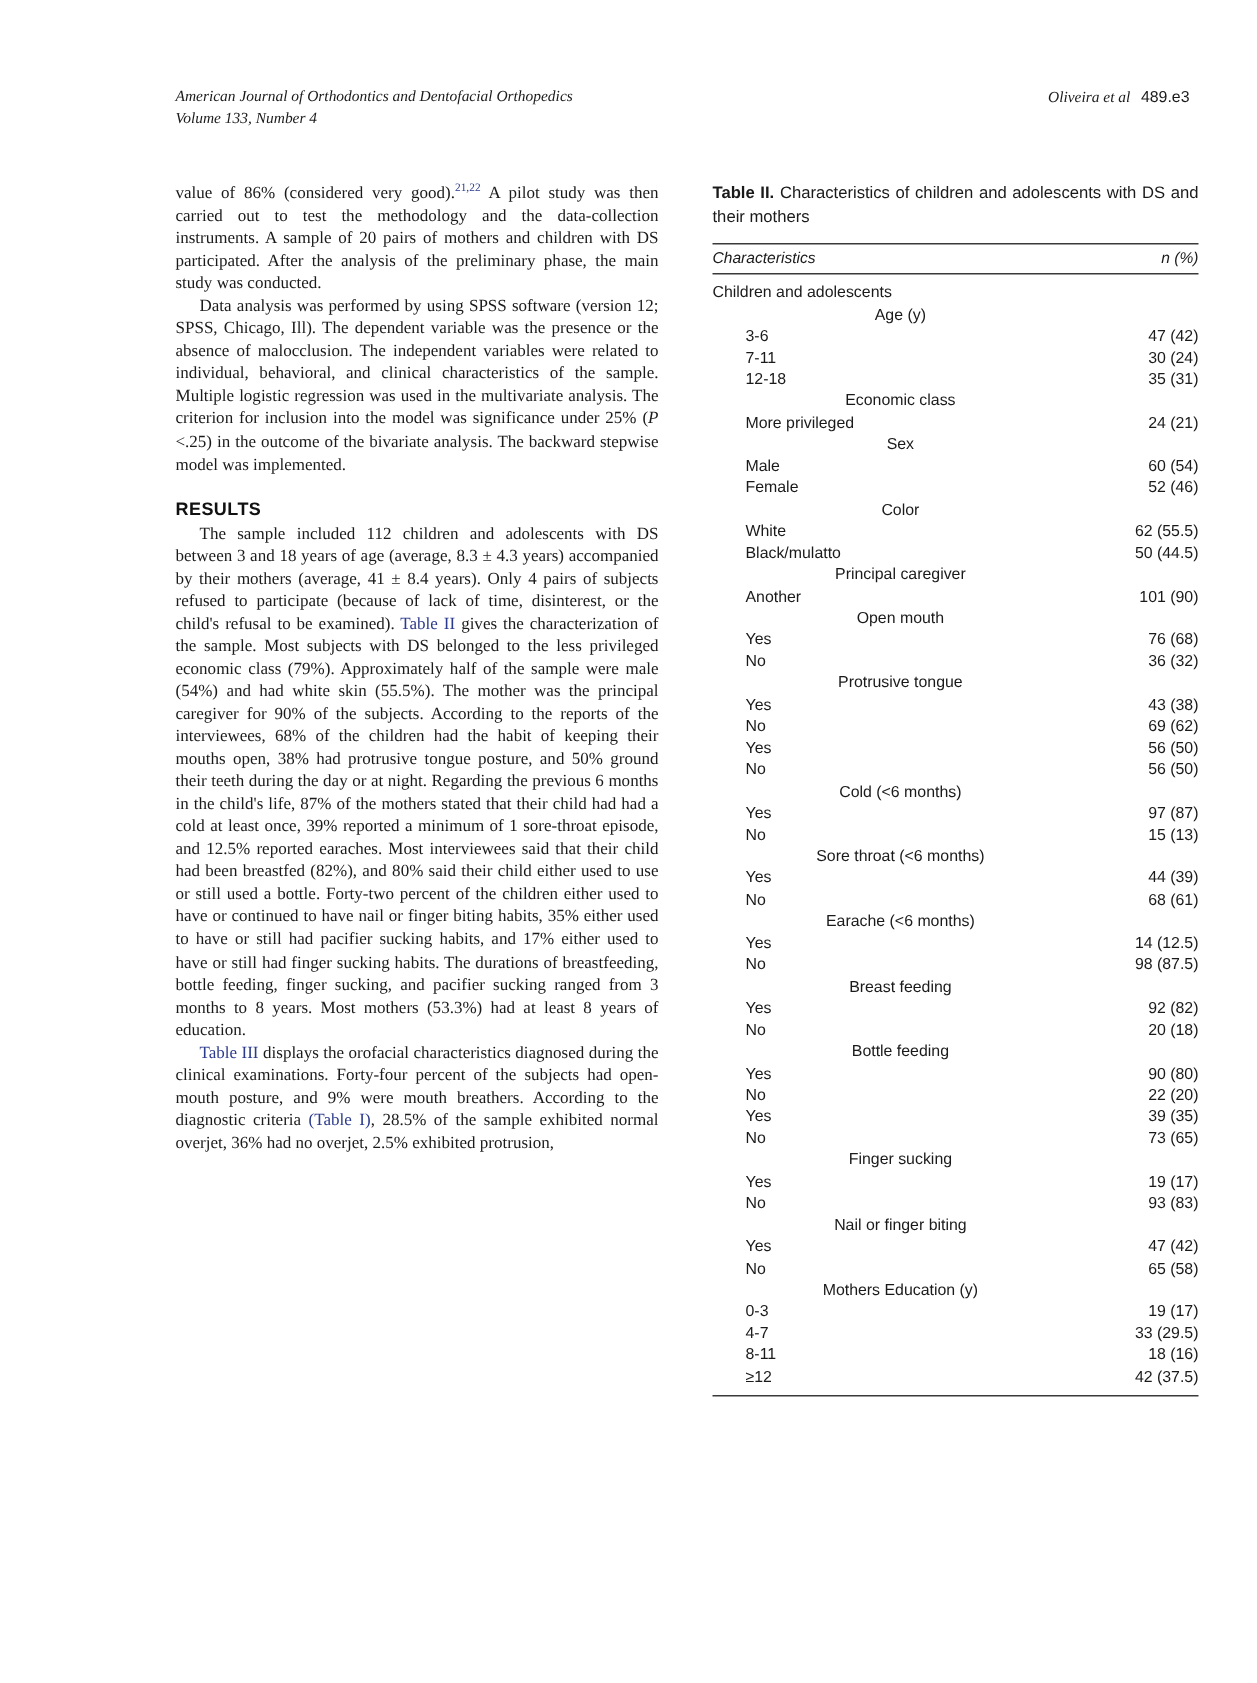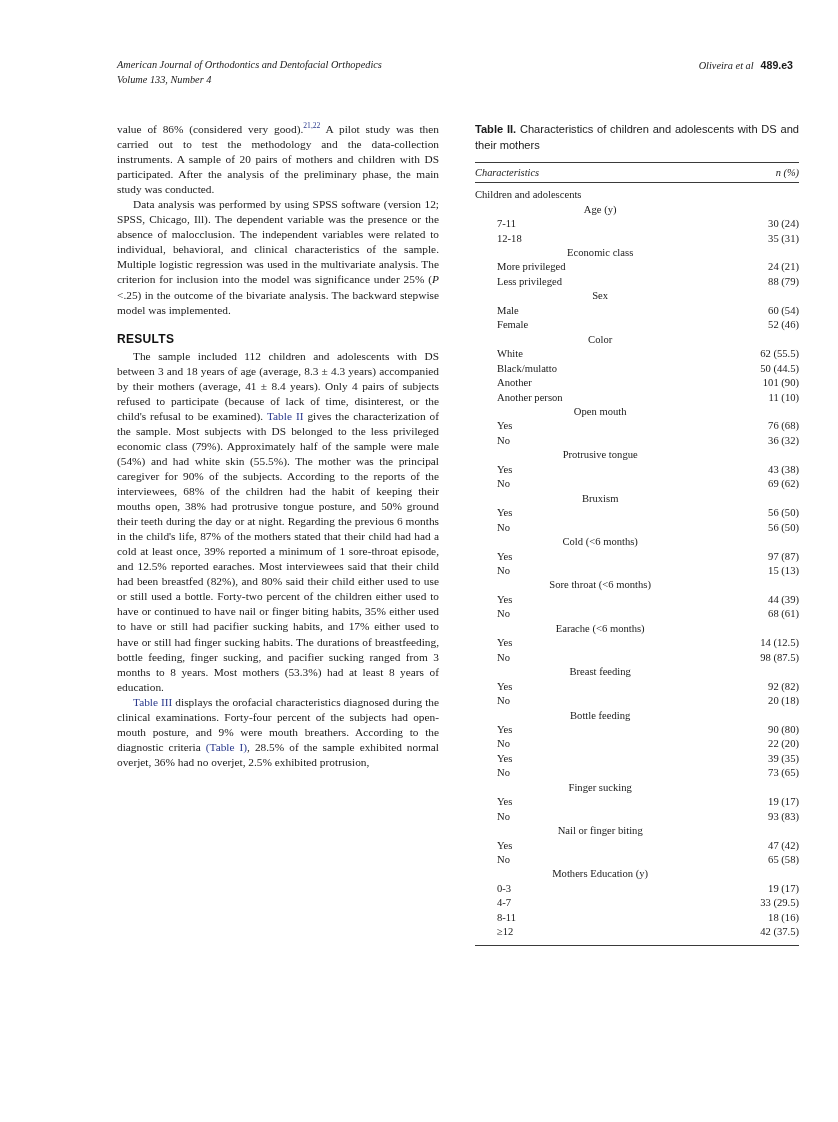--- a/index.html
+++ b/index.html
@@ -47,21 +47,21 @@
     font-size: 10.3px;
     line-height: 14.6px;
     white-space: nowrap;
   }
   .rh-authors {
     font-style: italic;
     font-family: "Liberation Serif", serif;
   }
   .rh-folio {
     font-family: "Liberation Sans", sans-serif;
-    font-weight: bold;
+    font-weight: normal;
     font-size: 10.6px;
     margin-left: 7px;
   }
 
   
   .col-left {
     position: absolute;
     left: 82px;
     top: 122px;
     width: 322px;
@@ -123,21 +123,21 @@
   .rule-mid {
     border-top: 1.7px solid #3a3a3a;
   }
   .rule-bottom {
     border-top: 1.7px solid #3a3a3a;
     margin-top: 5px;
   }
   table.data {
     width: 100%;
     border-collapse: collapse;
-    font-family: Liberation Serif, serif;
+    font-family: Liberation Sans, sans-serif;
     font-size: 10.6px;
   }
   table.data td {
     padding: 0;
     vertical-align: baseline;
   }
   table.data tr.colhead td {
     font-style: italic;
     font-size: 10.4px;
     padding: 4px 0 4px 0;
@@ -202,40 +202,40 @@
           </tr>
           <tr class="datarow">
             <td class="lv0">Children and adolescents</td>
             <td class="val"></td>
           </tr>
           <tr class="datarow">
             <td class="lv1">Age (y)</td>
             <td class="val"></td>
           </tr>
           <tr class="datarow">
+            <td class="lv2">3-6</td>
+            <td class="val">47 (42)</td>
+          </tr>
+          <tr class="datarow">
             <td class="lv2">7-11</td>
             <td class="val">30 (24)</td>
           </tr>
           <tr class="datarow">
             <td class="lv2">12-18</td>
             <td class="val">35 (31)</td>
           </tr>
           <tr class="datarow">
             <td class="lv1">Economic class</td>
             <td class="val"></td>
           </tr>
           <tr class="datarow">
             <td class="lv2">More privileged</td>
             <td class="val">24 (21)</td>
           </tr>
           <tr class="datarow">
-            <td class="lv2">Less privileged</td>
-            <td class="val">88 (79)</td>
-          </tr>
-          <tr class="datarow">
             <td class="lv1">Sex</td>
             <td class="val"></td>
           </tr>
           <tr class="datarow">
             <td class="lv2">Male</td>
             <td class="val">60 (54)</td>
           </tr>
           <tr class="datarow">
             <td class="lv2">Female</td>
             <td class="val">52 (46)</td>
@@ -246,28 +246,28 @@
           </tr>
           <tr class="datarow">
             <td class="lv2">White</td>
             <td class="val">62 (55.5)</td>
           </tr>
           <tr class="datarow">
             <td class="lv2">Black/mulatto</td>
             <td class="val">50 (44.5)</td>
           </tr>
           <tr class="datarow">
+            <td class="lv1">Principal caregiver</td>
+            <td class="val"></td>
+          </tr>
+          <tr class="datarow">
             <td class="lv2">Another</td>
             <td class="val">101 (90)</td>
           </tr>
           <tr class="datarow">
-            <td class="lv2">Another person</td>
-            <td class="val">11 (10)</td>
-          </tr>
-          <tr class="datarow">
             <td class="lv1">Open mouth</td>
             <td class="val"></td>
           </tr>
           <tr class="datarow">
             <td class="lv2">Yes</td>
             <td class="val">76 (68)</td>
           </tr>
           <tr class="datarow">
             <td class="lv2">No</td>
             <td class="val">36 (32)</td>
@@ -276,24 +276,20 @@
             <td class="lv1">Protrusive tongue</td>
             <td class="val"></td>
           </tr>
           <tr class="datarow">
             <td class="lv2">Yes</td>
             <td class="val">43 (38)</td>
           </tr>
           <tr class="datarow">
             <td class="lv2">No</td>
             <td class="val">69 (62)</td>
-          </tr>
-          <tr class="datarow">
-            <td class="lv1">Bruxism</td>
-            <td class="val"></td>
           </tr>
           <tr class="datarow">
             <td class="lv2">Yes</td>
             <td class="val">56 (50)</td>
           </tr>
           <tr class="datarow">
             <td class="lv2">No</td>
             <td class="val">56 (50)</td>
           </tr>
           <tr class="datarow">

